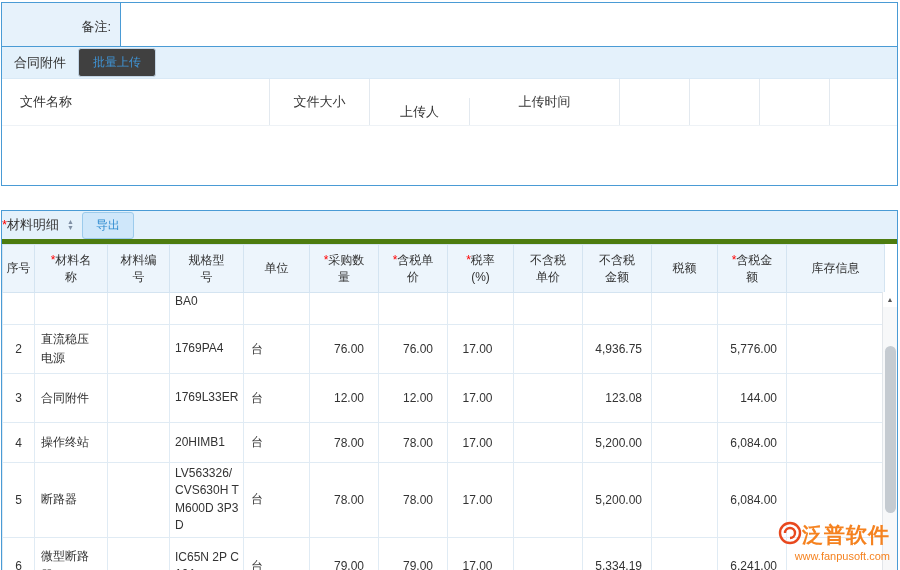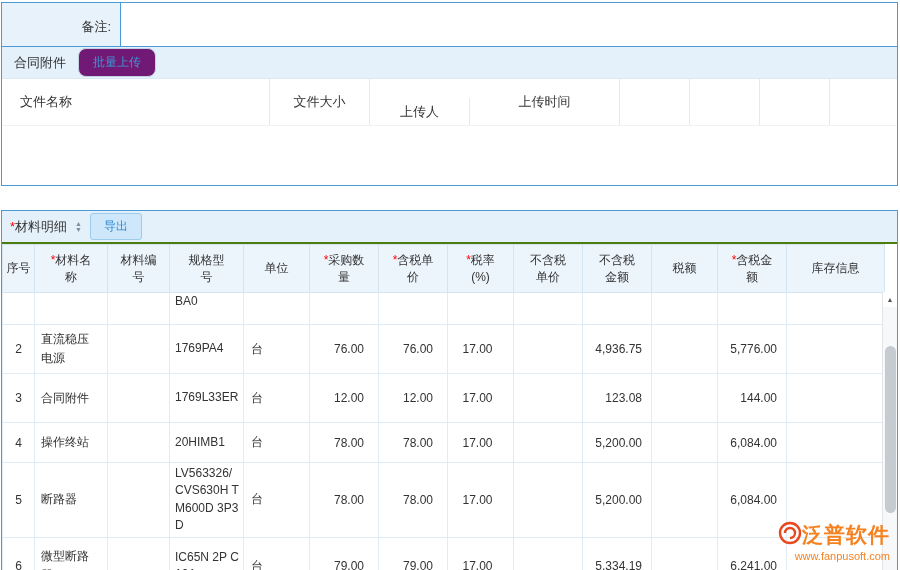--- a/index.html
+++ b/index.html
@@ -20,22 +20,22 @@
   }
   .remark-input { flex:1; border:none; outline:none; font-size:13px; padding:0 8px; background:#fff; }
 
   
   #attach-section { top:46px; left:1px; width:897px; height:140px; }
   .bar {
     height:32px; background:#e4f1fb; display:flex; align-items:center;
     padding-left:12px; gap:12px; font-size:13px; border-bottom:1px solid #d9e9f6;
   }
   .btn-upload {
-    background:#701a75; border:1px solid #c2d4e4; color:#3f94d6;
-    font-size:12px; padding:5px 14px; border-radius:8px; cursor:pointer;
+    background:#404040; border:1px solid #c2d4e4; color:#3f94d6;
+    font-size:12px; padding:5px 14px; border-radius:3px; cursor:pointer;
     font-family:inherit;
   }
   .attach-header { display:flex; height:47px; border-bottom:1px solid #eef2f6; }
   .attach-header .cell {
     border-right:1px solid #e3e9ef; display:flex; align-items:center;
     justify-content:center; font-size:13px; color:#333;
   }
   .attach-header .cell:nth-child(1){ width:268px; justify-content:flex-start; padding-left:18px; }
   .attach-header .cell:nth-child(2){ width:100px; }
   .attach-header .cell:nth-child(3){ width:100px;margin-top:19px; }
@@ -43,21 +43,21 @@
   .attach-header .cell:nth-child(5){ width:70px; }
   .attach-header .cell:nth-child(6){ width:70px; }
   .attach-header .cell:nth-child(7){ width:70px; }
   .attach-header .cell:nth-child(8){ width:67px; border-right:none; }
   .attach-body { height:59px; background:#fff; }
 
   
   #materials-section { top:210px; left:1px; width:897px; height:361px; overflow:hidden; }
   .mat-bar {
     height:33px; background:#e4f1fb; display:flex; align-items:center;
-    padding-left:8px; gap:8px; font-size:13px; border-bottom:2px solid #4d7c0f;
+    padding-left:0; gap:8px; font-size:13px; border-bottom:5px solid #4d7c0f;
   }
   .req { color:#ff0000; }
   .sort-icon { display:inline-flex; flex-direction:column; line-height:0.85; font-size:7px; color:#7f8fa4; cursor:pointer; }
   .btn-export {
     background:#cfe7fa; border:1px solid #9ccbec; color:#2f8bd0;
     font-size:12px; padding:4px 13px; border-radius:3px; cursor:pointer;
     font-family:inherit;
   }
   table.mat { border-collapse:collapse; table-layout:fixed; width:882px; font-size:12px; }
   table.mat th {

